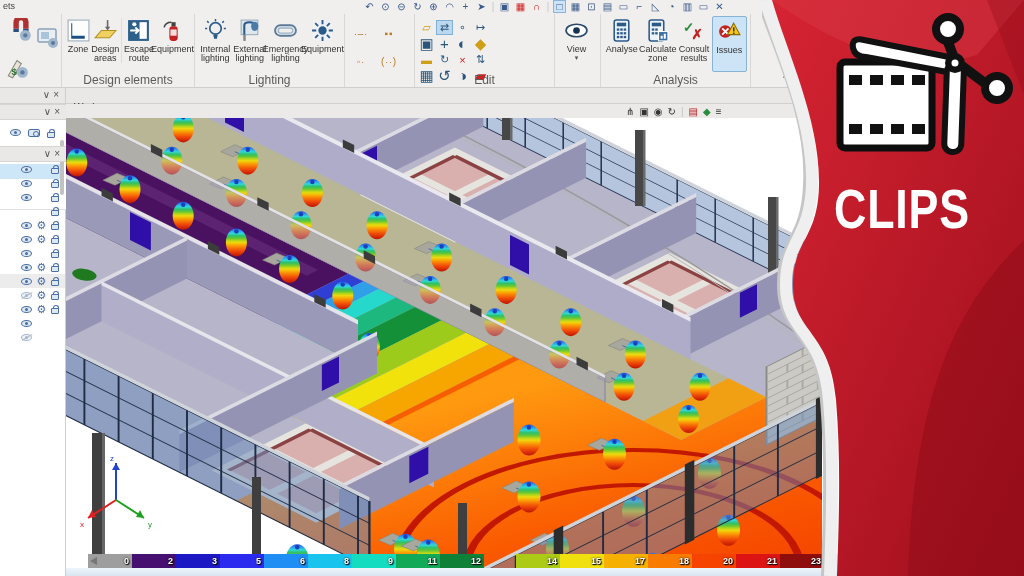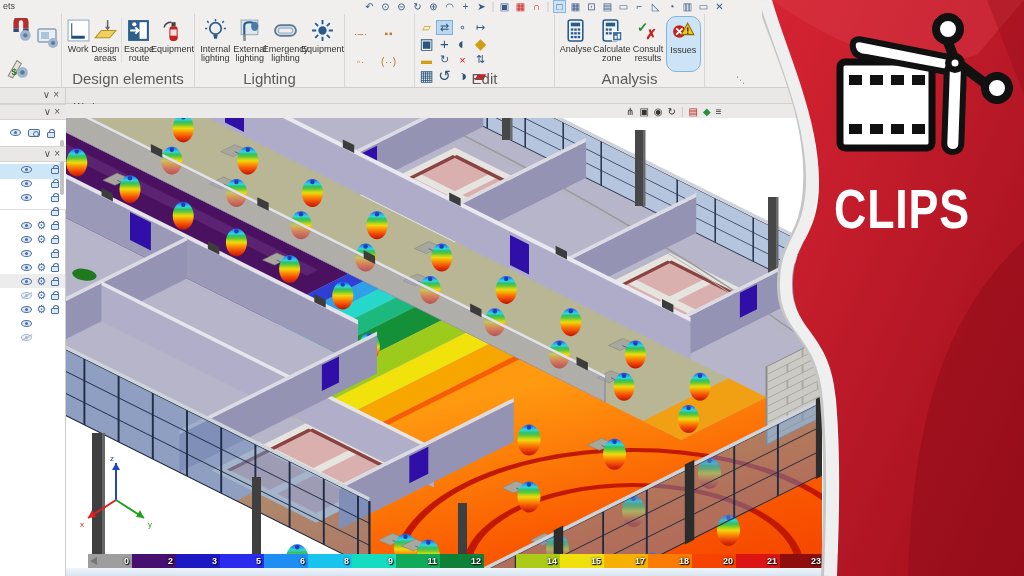--- a/index.html
+++ b/index.html
@@ -9,24 +9,24 @@
   
   #ribbon{position:absolute;left:0;top:0;width:1024px;height:88px;background:#f0efed;border-bottom:1px solid #cfcecc;}
   #quickbar{position:absolute;left:0;top:0;width:1024px;height:14px;font-size:9px;color:#444;}
   #quickbar .tabhint{position:absolute;left:3px;top:1px;}
   #qicons{position:absolute;left:363px;top:0;display:flex;gap:3px;}
   #qicons span{display:inline-block;width:13px;height:13px;line-height:13px;text-align:center;font-size:10px;color:#3a5a8c;}
   #qicons span.red{color:#c22;} #qicons span.sep{color:#c8c7c5;width:4px;}
   #qicons span.sel{background:#cde3f6;border:1px solid #8ab4da;line-height:11px;}
   #rbody{position:absolute;left:0;top:14px;height:73px;width:1024px;display:flex;align-items:stretch;}
   .rgroup{position:relative;display:flex;align-items:flex-start;padding:2px 3px 12px 3px;border-right:1px solid #d8d7d5;}
-  .rgroup .glabel{position:absolute;left:0;right:0;bottom:0;text-align:center;font-size:15px;color:#5a5a5a;}
+  .rgroup .glabel{position:absolute;left:0;right:0;bottom:0;text-align:center;font-size:12px;color:#5a5a5a;}
   .bigbtn{width:37px;min-height:56px;display:flex;flex-direction:column;align-items:center;text-align:center;font-size:9px;color:#333;line-height:1.05;cursor:pointer;padding-top:2px;}
   .bigbtn svg{width:25px;height:25px;margin-bottom:2px;flex:none;}
-  .bigbtn.sel{background:#cde3f6;border:1px solid #86b3d9;border-radius:10px;}
+  .bigbtn.sel{background:#cde3f6;border:1px solid #86b3d9;border-radius:2px;}
   .subsep{width:1px;background:#ddd;margin:2px 2px 12px 2px;align-self:stretch;}
   .gridicons{display:grid;grid-template-columns:repeat(4,17px);grid-auto-rows:15px;gap:1px;margin-top:4px;}
   .gridicons span{display:flex;align-items:center;justify-content:center;font-size:11px;color:#2a567e;cursor:pointer;}
   .gridicons span.big{font-size:15px;}
   .gridicons span.yellow{color:#cfa017;} .gridicons span.red{color:#c22;}
   .gridicons span.sel{background:#bcd8ef;border:1px solid #7fb0d8;}
   .arrgrid{display:grid;grid-template-columns:repeat(2,26px);grid-auto-rows:26px;gap:2px;margin-top:4px;}
   .arrgrid span{display:flex;align-items:center;justify-content:center;font-size:10px;color:#b97a2a;letter-spacing:1px;border:1px dashed transparent;cursor:pointer;}
   #leftcut{width:62px;position:relative;border-right:1px solid #d8d7d5;}
   #leftcut svg{position:absolute;}
@@ -137,21 +137,21 @@
             <circle cx="17" cy="17" r="2" fill="#5a7a9a"></circle>
         </svg>
       </div>
 
       <div class="rgroup" style="width:133px">
         <div class="bigbtn">
           <svg viewBox="0 0 24 24">
             <rect x="2" y="2" width="20" height="20" fill="#fdfdfd" stroke="#9ab"></rect>
             <path d="M6 5v12h12v3H5V5z" fill="#1c4f82"></path>
           </svg>
-          <span>Work</span>
+          <span>Zone</span>
         </div>
         <div class="bigbtn">
           <svg viewBox="0 0 24 24">
             <path d="M14 2v8" stroke="#666" stroke-width="1.5" fill="none"></path>
             <path d="M14 12l-2.5-3.5h5z" fill="#666"></path>
             <path d="M2 19l6-7h14l-6 7z" fill="#f0d060" stroke="#b09020"></path>
           </svg>
           <span>Design areas</span>
         </div>
         <div class="subsep"></div>
@@ -238,20 +238,30 @@
             <span class="red">×</span>
             <span>⇅</span>
             <span class="big">▦</span>
             <span class="big">↺</span>
             <span class="big">◑</span>
             <span class="big red">▰</span>
           </div>
         <div class="glabel">Edit</div>
       </div>
 
+      <div class="rgroup" style="width:46px">
+        <div class="bigbtn">
+          <svg viewBox="0 0 24 24">
+            <ellipse cx="12" cy="12" rx="10" ry="6" fill="#fff" stroke="#2a4a6a" stroke-width="1.6"></ellipse>
+            <circle cx="12" cy="12" r="3.2" fill="#17324e"></circle>
+          </svg>
+          <span>View</span>
+          <span style="font-size:7px;color:#555">▾</span>
+        </div>
+      </div>
 
       <div class="rgroup" style="width:150px">
         <div class="bigbtn">
           <svg viewBox="0 0 24 24">
             <rect x="5" y="2" width="14" height="20" rx="2" fill="#eef3f8" stroke="#2a5a8a" stroke-width="1.5"></rect>
             <rect x="7.5" y="4.5" width="9" height="3.5" fill="#2a5a8a"></rect>
             <g fill="#2a5a8a">
                 <rect x="7.5" y="10" width="2.4" height="2.2"></rect>
                 <rect x="10.8" y="10" width="2.4" height="2.2"></rect>
                 <rect x="14.1" y="10" width="2.4" height="2.2"></rect>

